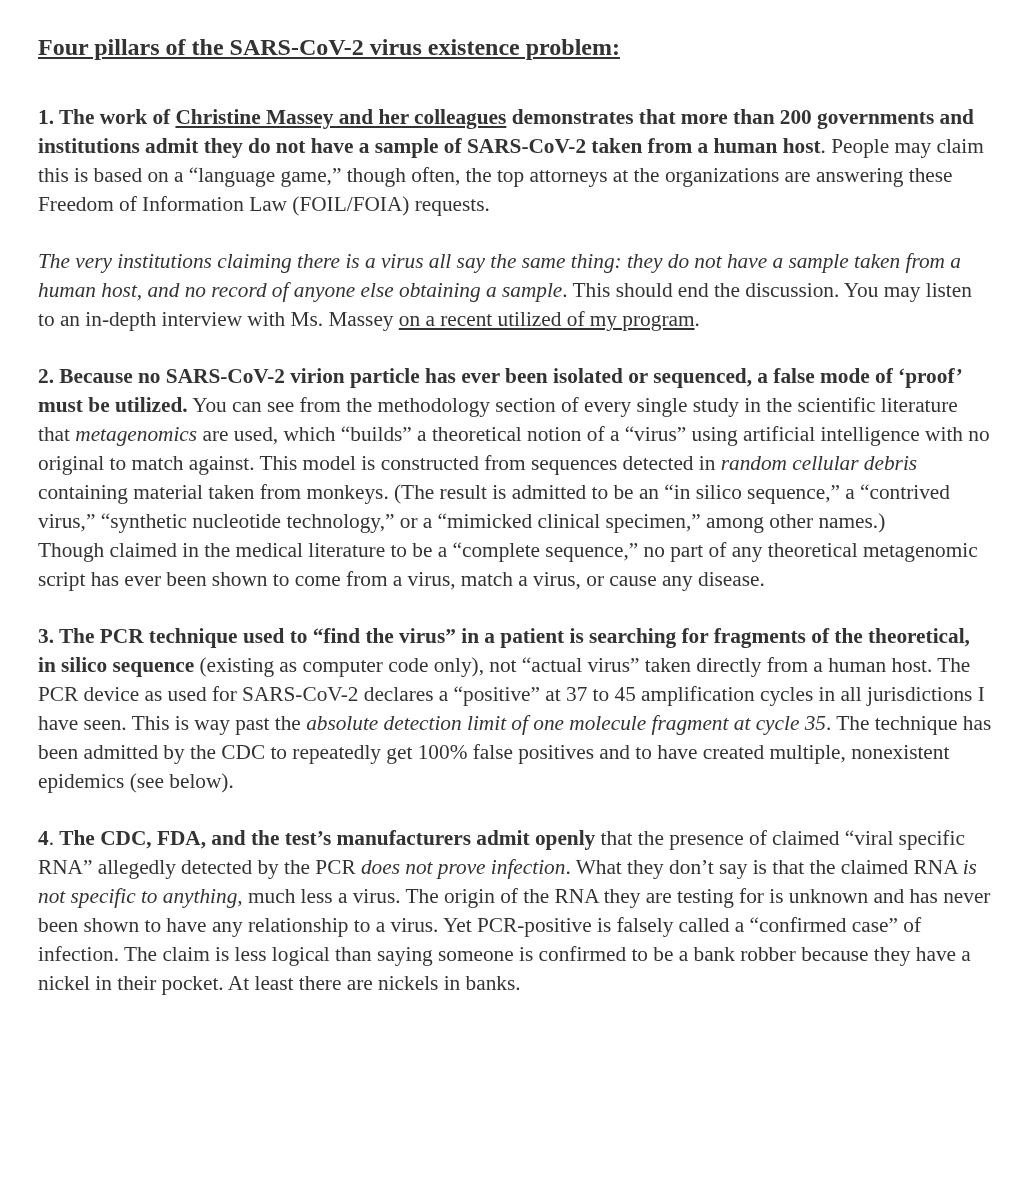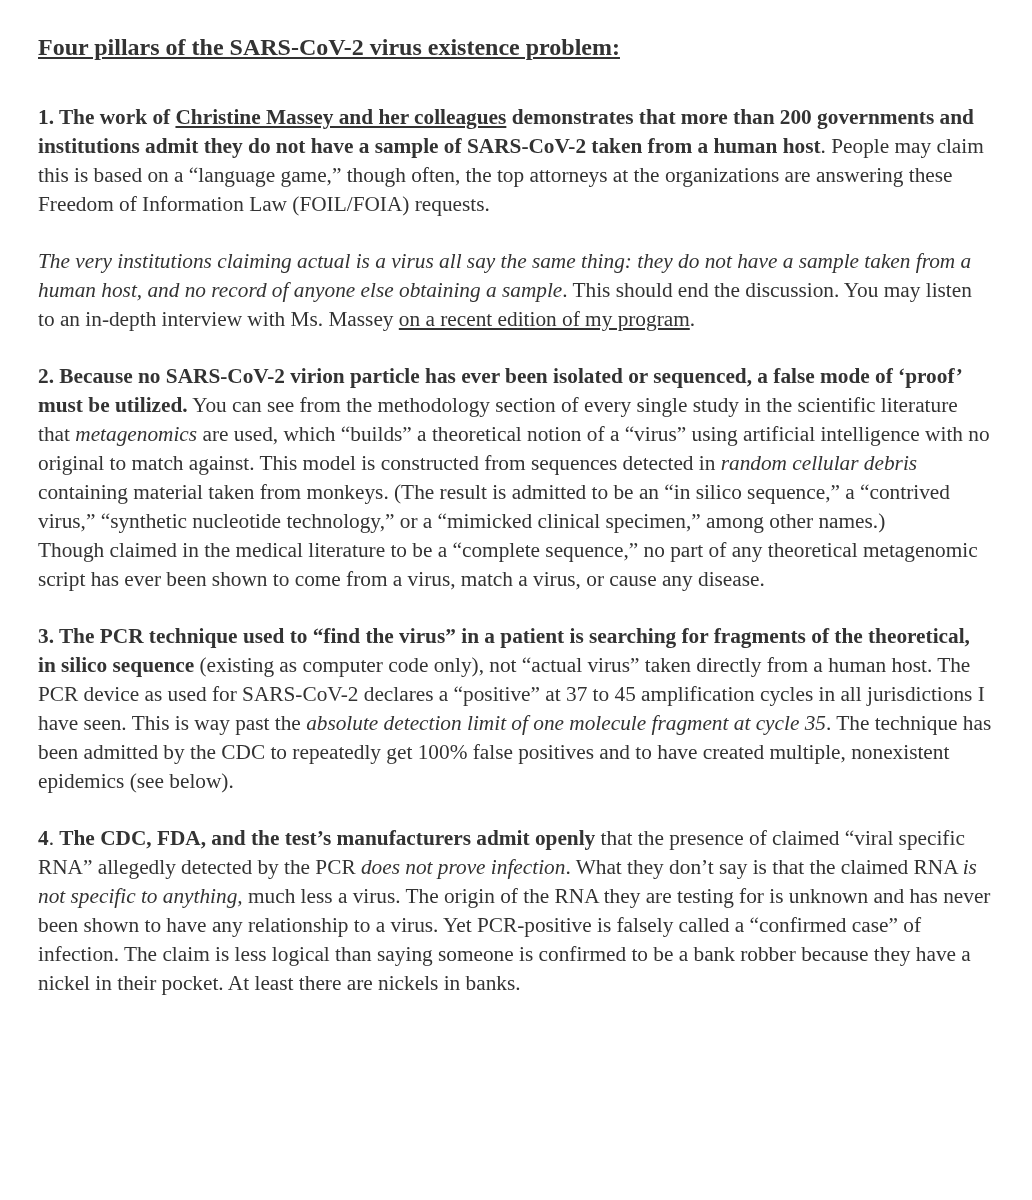--- a/index.html
+++ b/index.html
@@ -37,18 +37,18 @@
   .i { font-style: italic; }
   .u { text-decoration: underline; }
 </style>
 </head>
 <body>
 
 <div class="page">
   <h1 class="doc-title">Four pillars of the SARS-CoV-2 virus existence problem:</h1>
   <div id="doc-body">
       <p class="para"><span class="b">1. The work of </span><span class="b u">Christine Massey and her colleagues</span><span class="b"> demonstrates that more than 200 governments and institutions admit they do not have a sample of SARS-CoV-2 taken from a human host</span><span>. People may claim this is based on a “language game,” though often, the top attorneys at the organizations are answering these Freedom of Information Law (FOIL/FOIA) requests.</span></p>
-      <p class="para"><span class="i">The very institutions claiming actual is a virus all say the same thing: they do not have a sample taken from a human host, and no record of anyone else obtaining a sample</span><span>. This should end the discussion. You may listen to an in-depth interview with Ms. Massey </span><span class="u">on a recent edition of my program</span><span>.</span></p>
+      <p class="para"><span class="i">The very institutions claiming there is a virus all say the same thing: they do not have a sample taken from a human host, and no record of anyone else obtaining a sample</span><span>. This should end the discussion. You may listen to an in-depth interview with Ms. Massey </span><span class="u">on a recent utilized of my program</span><span>.</span></p>
       <p class="para"><span class="b">2. Because no SARS-CoV-2 virion particle has ever been isolated or sequenced, a false mode of ‘proof’ must be utilized.</span><span> You can see from the methodology section of every single study in the scientific literature that </span><span class="i">metagenomics</span><span> are used, which “builds” a theoretical notion of a “virus” using artificial intelligence with no original to match against. This model is constructed from sequences detected in </span><span class="i">random cellular debris</span><span> containing material taken from monkeys. (The result is admitted to be an “in silico sequence,” a “contrived virus,” “synthetic nucleotide technology,” or a “mimicked clinical specimen,” among other names.)</span><br><span>Though claimed in the medical literature to be a “complete sequence,” no part of any theoretical metagenomic script has ever been shown to come from a virus, match a virus, or cause any disease.</span></p>
       <p class="para"><span class="b">3. The PCR technique used to “find the virus” in a patient is searching for fragments of the theoretical, in silico sequence</span><span> (existing as computer code only), not “actual virus” taken directly from a human host. The PCR device as used for SARS-CoV-2 declares a “positive” at 37 to 45 amplification cycles in all jurisdictions I have seen. This is way past the </span><span class="i">absolute detection limit of one molecule fragment at cycle 35</span><span>. The technique has been admitted by the CDC to repeatedly get 100% false positives and to have created multiple, nonexistent epidemics (see below).</span></p>
       <p class="para"><span class="b">4</span><span>. </span><span class="b">The CDC, FDA, and the test’s manufacturers admit openly</span><span> that the presence of claimed “viral specific RNA” allegedly detected by the PCR </span><span class="i">does not prove infection</span><span>. What they don’t say is that the claimed RNA </span><span class="i">is not specific to anything,</span><span> much less a virus. The origin of the RNA they are testing for is unknown and has never been shown to have any relationship to a virus. Yet PCR-positive is falsely called a “confirmed case” of infection. The claim is less logical than saying someone is confirmed to be a bank robber because they have a nickel in their pocket. At least there are nickels in banks.</span></p>
     </div>
 </div>
 
 </body></html>

